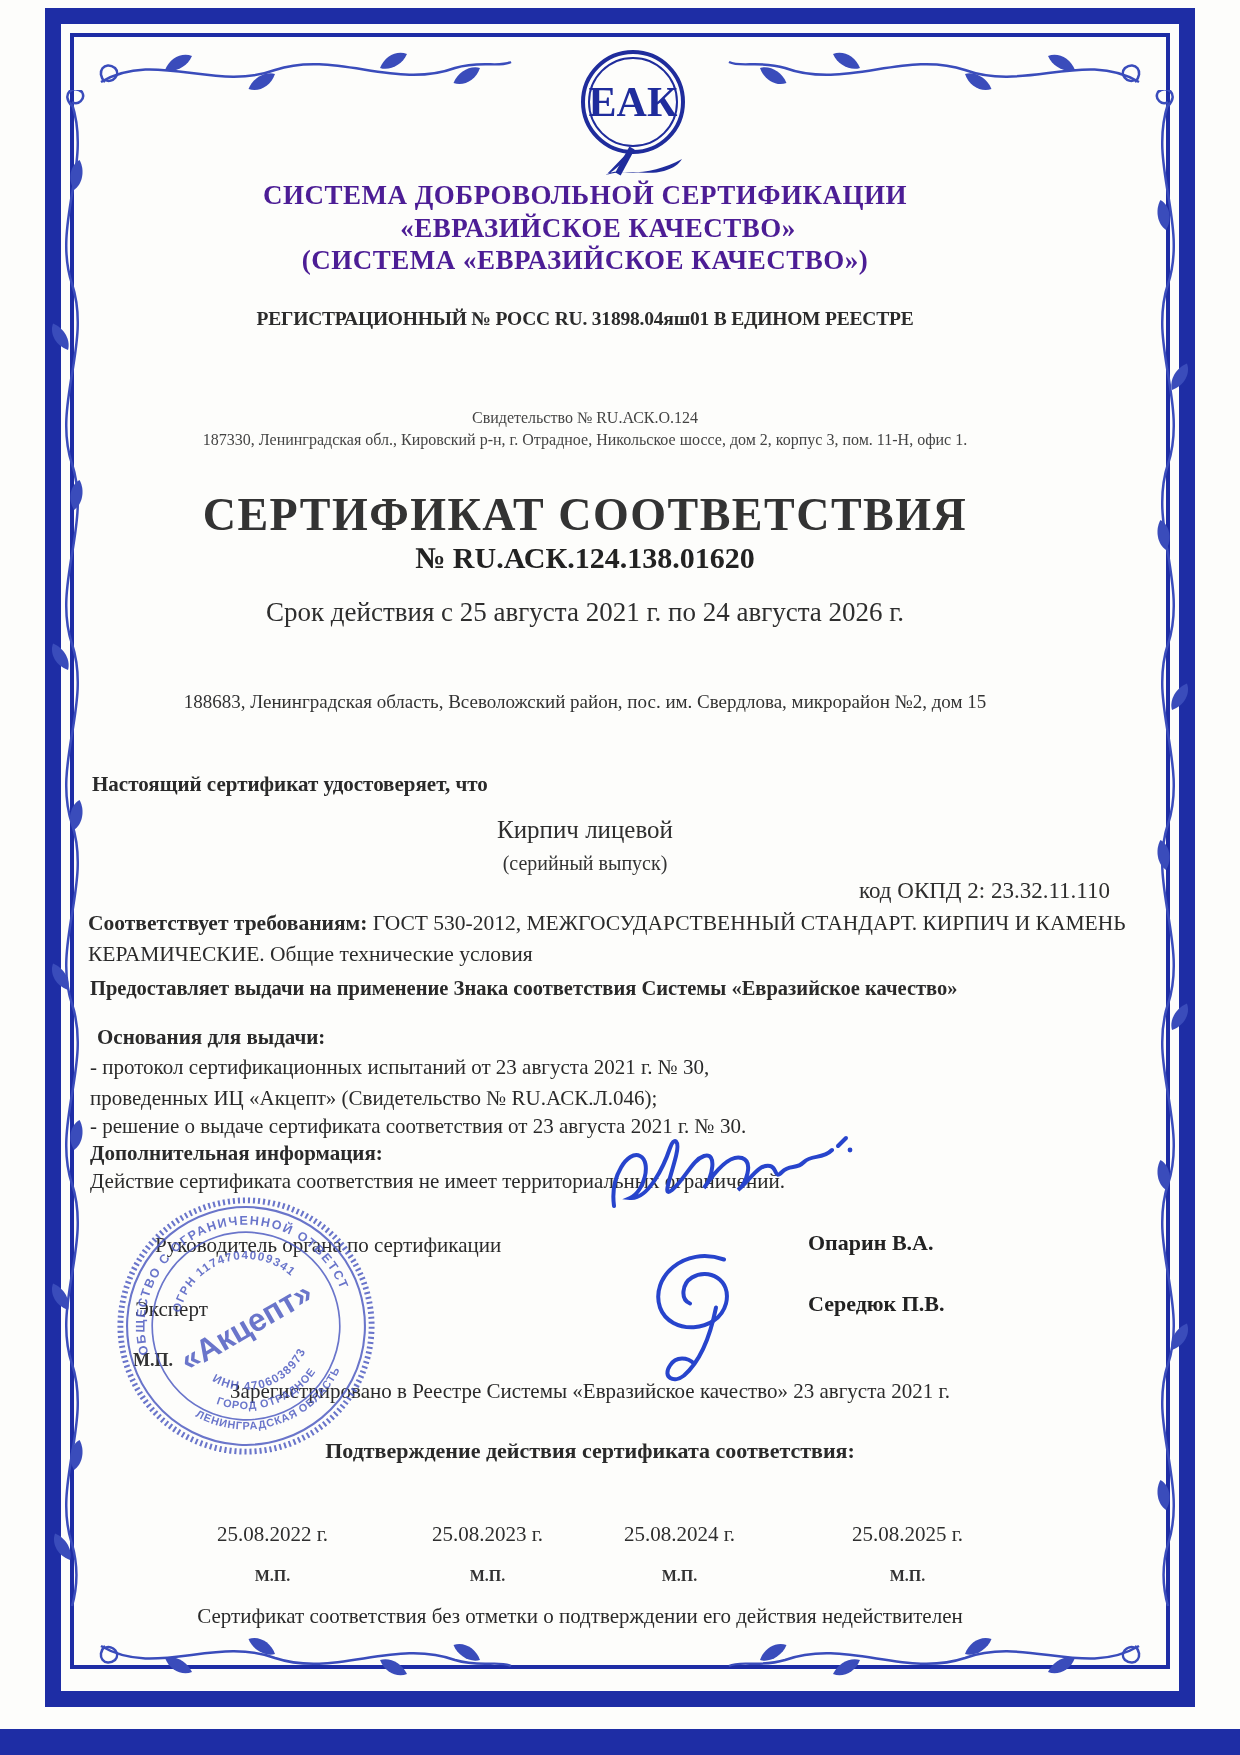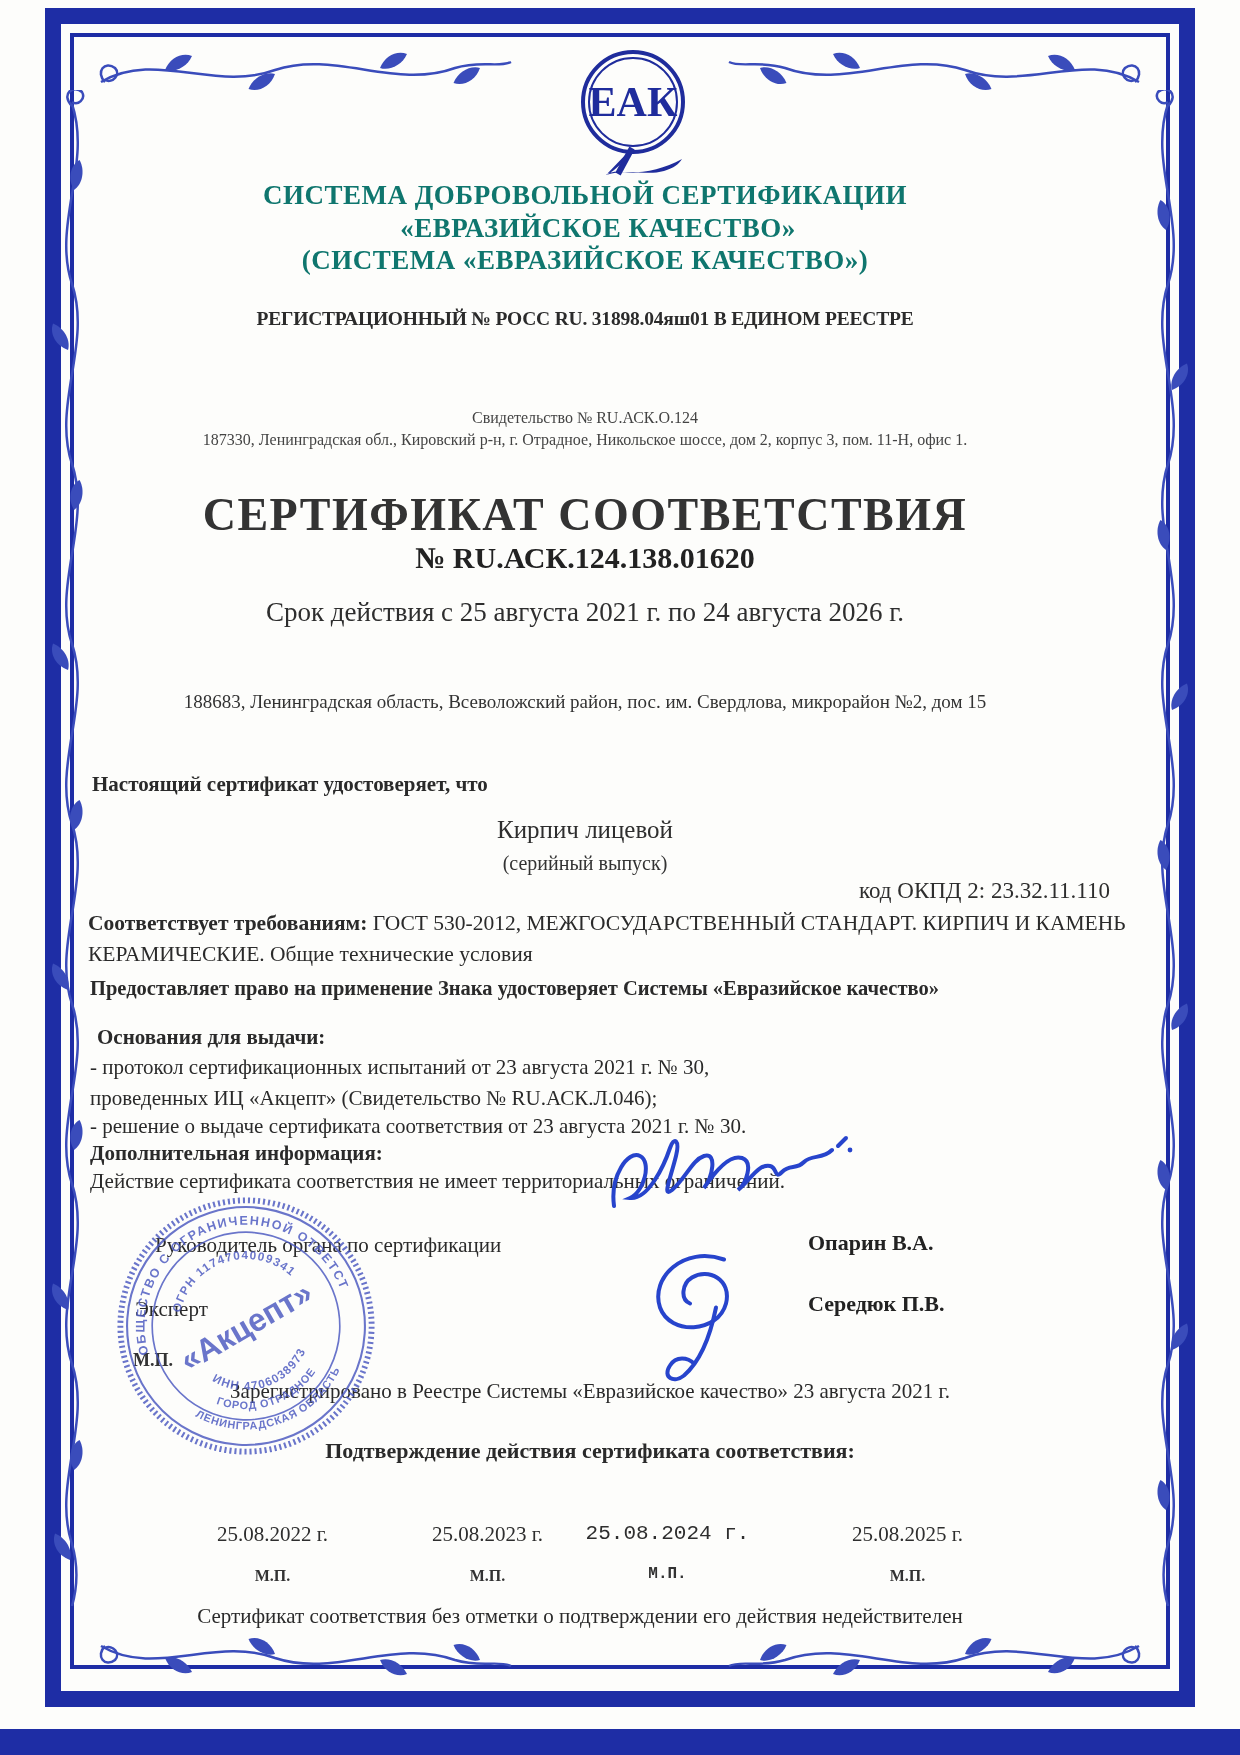--- a/index.html
+++ b/index.html
@@ -13,21 +13,21 @@
   .bottom-band{position:absolute;left:0;right:0;top:1729px;height:26px;background:#1e2da5;}
   .orn{position:absolute;pointer-events:none;}
   .orn svg{display:block;}
   .flip-x{transform:scaleX(-1);}
   .flip-y{transform:scaleY(-1);}
   
   .line{position:absolute;line-height:1.22;white-space:nowrap;}
   .center{left:0;width:1170px;text-align:center;}
   .b{font-weight:bold;}
   
-  .t-sys{font-size:27px;font-weight:bold;letter-spacing:.5px;color:#0f766e;}
+  .t-sys{font-size:27px;font-weight:bold;letter-spacing:.5px;color:#4c1d95;}
   .t-reg{font-size:19.5px;font-weight:bold;letter-spacing:-.2px;color:#2b2b2b;}
   .t-organ{font-size:21px;color:#2e2e2e;}
   .t-small{font-size:16px;color:#444;}
   .t-cert{font-size:46px;font-weight:bold;letter-spacing:1.5px;color:#333;}
   .t-num{font-size:30px;font-weight:bold;color:#222;}
   .t-srok{font-size:27px;color:#2e2e2e;}
   .t-vydan{font-size:23px;font-weight:bold;color:#222;}
   .t-addr2{font-size:19px;color:#333;}
   .t-body{font-size:21px;color:#2a2a2a;}
   .t-prod{font-size:25px;color:#2e2e2e;}
@@ -180,21 +180,21 @@
   <div class="line center t-srok" style="top:596px;">Срок действия с 25 августа 2021 г. по 24 августа 2026 г.</div>
   <div class="line center t-addr2" style="top:690px;">188683, Ленинградская область, Всеволожский район, пос. им. Свердлова, микрорайон №2, дом 15</div>
 
   <div class="line t-body b" style="top:772px;left:92px;">Настоящий сертификат удостоверяет, что</div>
   <div class="line center t-prod" style="top:815px;">Кирпич лицевой</div>
   <div class="line center t-serial" style="top:851px;">(серийный выпуск)</div>
   <div class="line t-okpd" style="top:877px;right:130px;">код ОКПД 2: 23.32.11.110</div>
 
   <div class="para" style="top:908px;"><span class="b">Соответствует требованиям:</span><span> ГОСТ 530-2012, МЕЖГОСУДАРСТВЕННЫЙ СТАНДАРТ. КИРПИЧ И КАМЕНЬ КЕРАМИЧЕСКИЕ. Общие технические условия</span></div>
 
-  <div class="line t-body b" style="top:976px;left:90px;font-size:20.5px;">Предоставляет право на применение Знака удостоверяет Системы «Евразийское качество»</div>
+  <div class="line t-body b" style="top:976px;left:90px;font-size:20.5px;">Предоставляет выдачи на применение Знака соответствия Системы «Евразийское качество»</div>
 
   <div class="line t-body b" style="top:1025px;left:97px;">Основания для выдачи:</div>
   <div class="line t-body" style="top:1055px;left:90px;">- протокол сертификационных испытаний от 23 августа 2021 г. № 30,</div>
   <div class="line t-body" style="top:1086px;left:90px;">проведенных ИЦ «Акцепт» (Свидетельство № RU.АСК.Л.046);</div>
   <div class="line t-body" style="top:1114px;left:90px;">- решение о выдаче сертификата соответствия от 23 августа 2021 г. № 30.</div>
   <div class="line t-body b" style="top:1141px;left:90px;">Дополнительная информация:</div>
   <div class="line t-body" style="top:1169px;left:90px;">Действие сертификата соответствия не имеет территориальных ограничений.</div>
 
   <div class="line t-body" style="top:1233px;left:155px;">Руководитель органа по сертификации</div>
   <div class="line sig-name" style="top:1230px;left:808px;">Опарин В.А.</div>
@@ -251,21 +251,21 @@
   <div class="line t-podtv" style="top:1438px;left:0;width:1180px;text-align:center;">Подтверждение действия сертификата соответствия:</div>
 
   <div class="confirm-cell" style="left:165px;top:1522px;">
     <div class="t-date">25.08.2022 г.</div>
     <div class="mp">М.П.</div>
   </div>
   <div class="confirm-cell" style="left:380px;top:1522px;">
     <div class="t-date">25.08.2023 г.</div>
     <div class="mp">М.П.</div>
   </div>
-  <div class="confirm-cell" style="left:560px;top:1522px;font-family:Liberation Mono, monospace;">
+  <div class="confirm-cell" style="left:572px;top:1522px;">
     <div class="t-date">25.08.2024 г.</div>
     <div class="mp">М.П.</div>
   </div>
   <div class="confirm-cell" style="left:800px;top:1522px;">
     <div class="t-date">25.08.2025 г.</div>
     <div class="mp">М.П.</div>
   </div>
 
   <div class="line t-body" style="top:1604px;left:0;width:1160px;text-align:center;">Сертификат соответствия без отметки о подтверждении его действия недействителен</div>
 

